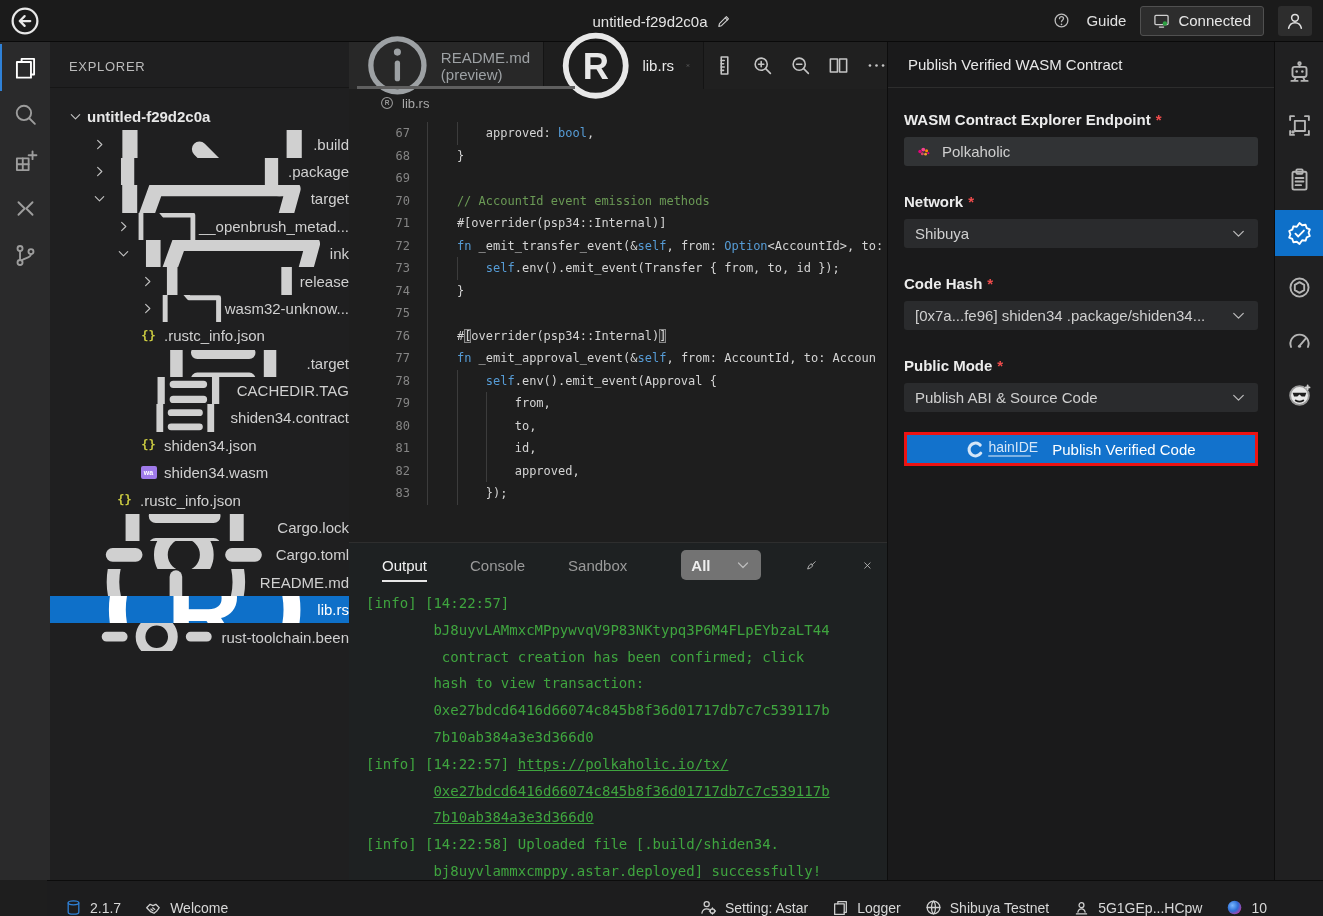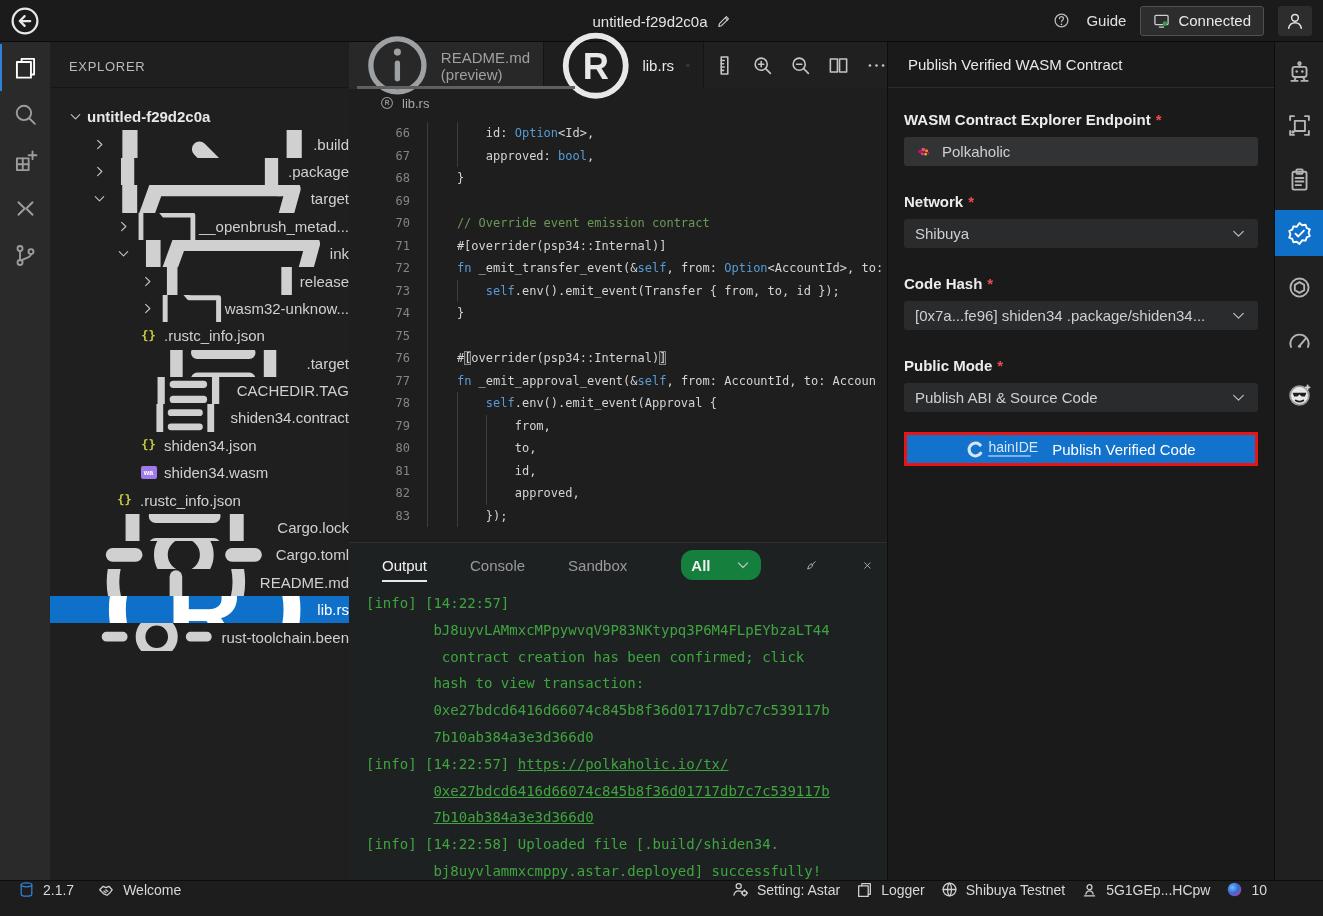--- a/index.html
+++ b/index.html
@@ -64,21 +64,21 @@
   .c { color:#6a9955; }
   .bh { outline:1px solid #888888; outline-offset:-1px; background:rgba(120,120,120,.22); }
 
   
   .output { height:338px; background:#1e2122; border-top:1px solid #2e2e2e; display:flex; flex-direction:column; flex:none; }
   .out-tabs { height:44px; display:flex; align-items:center; padding:0 14px 0 17px; gap:27px; flex:none; }
   .out-tab { font-size:15px; color:#9a9a9a; height:100%; display:flex; align-items:center; position:relative; cursor:pointer;margin-left:16px; }
   .out-tab.active { color:#f2f2f2; }
   .out-tab.active::after { content:""; position:absolute; left:0; right:0; bottom:5px; height:2px; background:#e7e7e7; }
   .out-spacer { flex:1; }
-  .out-filter { width:125px; height:30px; background:#15803d; border-radius:12px; display:flex; align-items:center; padding:0 10px; font-size:15px; font-weight:bold; color:#eeeeee; cursor:pointer; }
+  .out-filter { width:125px; height:30px; background:#737373; border-radius:5px; display:flex; align-items:center; padding:0 10px; font-size:15px; font-weight:bold; color:#eeeeee; cursor:pointer; }
   .out-filter .icon { width:16px; height:16px; margin-left:auto; color:#bdbdbd; }
   .out-icon { width:19px; height:19px; color:#c8c8c8; margin-left:18px; cursor:pointer; }
   .log { flex:1; padding:3px 0 0 17px; font-family:"DejaVu Sans Mono",monospace; font-size:14px; line-height:26.8px; color:#3fa53f; white-space:pre; overflow:hidden; }
   .lnk { text-decoration:underline; cursor:pointer; }
 
   
   .rpanel { width:387px; background:#1a1a1b; display:flex; flex-direction:column; border-left:1px solid #0d0d0d; }
   .rp-title { height:46px; padding:14px 0 0 20px; font-size:15px; color:#e8e8e8; border-bottom:1px solid #2d2d2d; flex:none; }
   .rp-body { padding:23px 16px 0 16px; }
   .rp-label { font-size:15px; font-weight:bold; color:#ececec; margin-bottom:9px; }
@@ -91,25 +91,25 @@
   .rp-field .ficon { width:18px; height:16px; flex:none; }
   .pub-wrap { border:3px solid #ec1313; margin-top:-7px; }
   .pub-btn { height:28px; width:100%; background:#1272cc; display:flex; align-items:center; justify-content:center; gap:14px; color:#ffffff; font-size:15px; cursor:pointer; border:none; }
   .brand { display:flex; align-items:center; gap:3px; }
   .brand .icon { width:19px; height:19px; }
   .brand-col { display:flex; flex-direction:column; line-height:13px; }
   .brand-name { color:#d4e6f8; font-size:14px; }
   .brand-tag { height:2px; width:85%; background:rgba(212,230,248,.55); border-radius:1px; margin-top:1px; }
 
   
-  .statusbar { height:36px; background:#1d1d1e; border-top:1px solid #0c0c0c; display:flex; align-items:flex-start; padding:0 56px 0 18px; font-size:14px; color:#d8d8d8; }
+  .statusbar { height:36px; background:#1d1d1e; border-top:1px solid #0c0c0c; display:flex; align-items:flex-end; padding:0 56px 0 18px; font-size:14px; color:#d8d8d8;margin-left:47px; }
   .sb-item { display:flex; align-items:center; gap:8px; cursor:pointer; }
   .sb-item .icon { width:17px; height:17px; color:#cfcfcf; }
   .sb-left { display:flex; align-items:center; gap:24px; }
-  .sb-right { margin-left:auto; display:flex; align-items:center; gap:16px; }
+  .sb-right { margin-left:auto; display:flex; align-items:center; gap:24px; }
   .c-db { color:#2f81d7 !important; }
 </style>
 </head>
 <body>
 
 <div class="app">
   <header class="titlebar">
     <div class="tb-back icon" id="backBtn">
         <svg viewBox="0 0 16 16" fill="none" stroke="currentColor" stroke-width="1.2" stroke-linecap="round" stroke-linejoin="round">
           <circle cx="8" cy="8" r="6.6"></circle>
@@ -472,38 +472,34 @@
         <span class="icon" id="bcIcon">
             <svg viewBox="0 0 16 16" fill="none" stroke="currentColor" stroke-width="1.2" stroke-linecap="round" stroke-linejoin="round">
               <circle cx="8" cy="8" r="6.2"></circle>
               <text x="8" y="10.8" font-size="7.5" font-weight="bold" text-anchor="middle" fill="currentColor" stroke="none" font-family="Liberation Sans,sans-serif">R</text>
             </svg>
           </span>
         <span>lib.rs</span>
       </div>
       <div class="code" id="code">
           <div class="cl">
-    <span class="ln">66</span>
-    <span class="lc"><i class="g" style="left:4ch"></i><span class="">        id: </span><span class="k">Option</span><span class="">&lt;Id&gt;,</span></span>
-          </div>
-          <div class="cl">
     <span class="ln">67</span>
     <span class="lc"><i class="g" style="left:4ch"></i><span class="">        approved: </span><span class="k">bool</span><span class="">,</span></span>
           </div>
           <div class="cl">
     <span class="ln">68</span>
     <span class="lc"><span class="">    }</span></span>
           </div>
           <div class="cl">
     <span class="ln">69</span>
     <span class="lc"></span>
           </div>
           <div class="cl">
     <span class="ln">70</span>
-    <span class="lc"><span class="c">    // Override event emission contract</span></span>
+    <span class="lc"><span class="c">    // AccountId event emission methods</span></span>
           </div>
           <div class="cl">
     <span class="ln">71</span>
     <span class="lc"><span class="">    #[overrider(psp34::Internal)]</span></span>
           </div>
           <div class="cl">
     <span class="ln">72</span>
     <span class="lc"><span class="">    </span><span class="k">fn</span><span class=""> _emit_transfer_event(&amp;</span><span class="k">self</span><span class="">, from: </span><span class="k">Option</span><span class="">&lt;AccountId&gt;, to: Opt</span></span>
           </div>
           <div class="cl">

